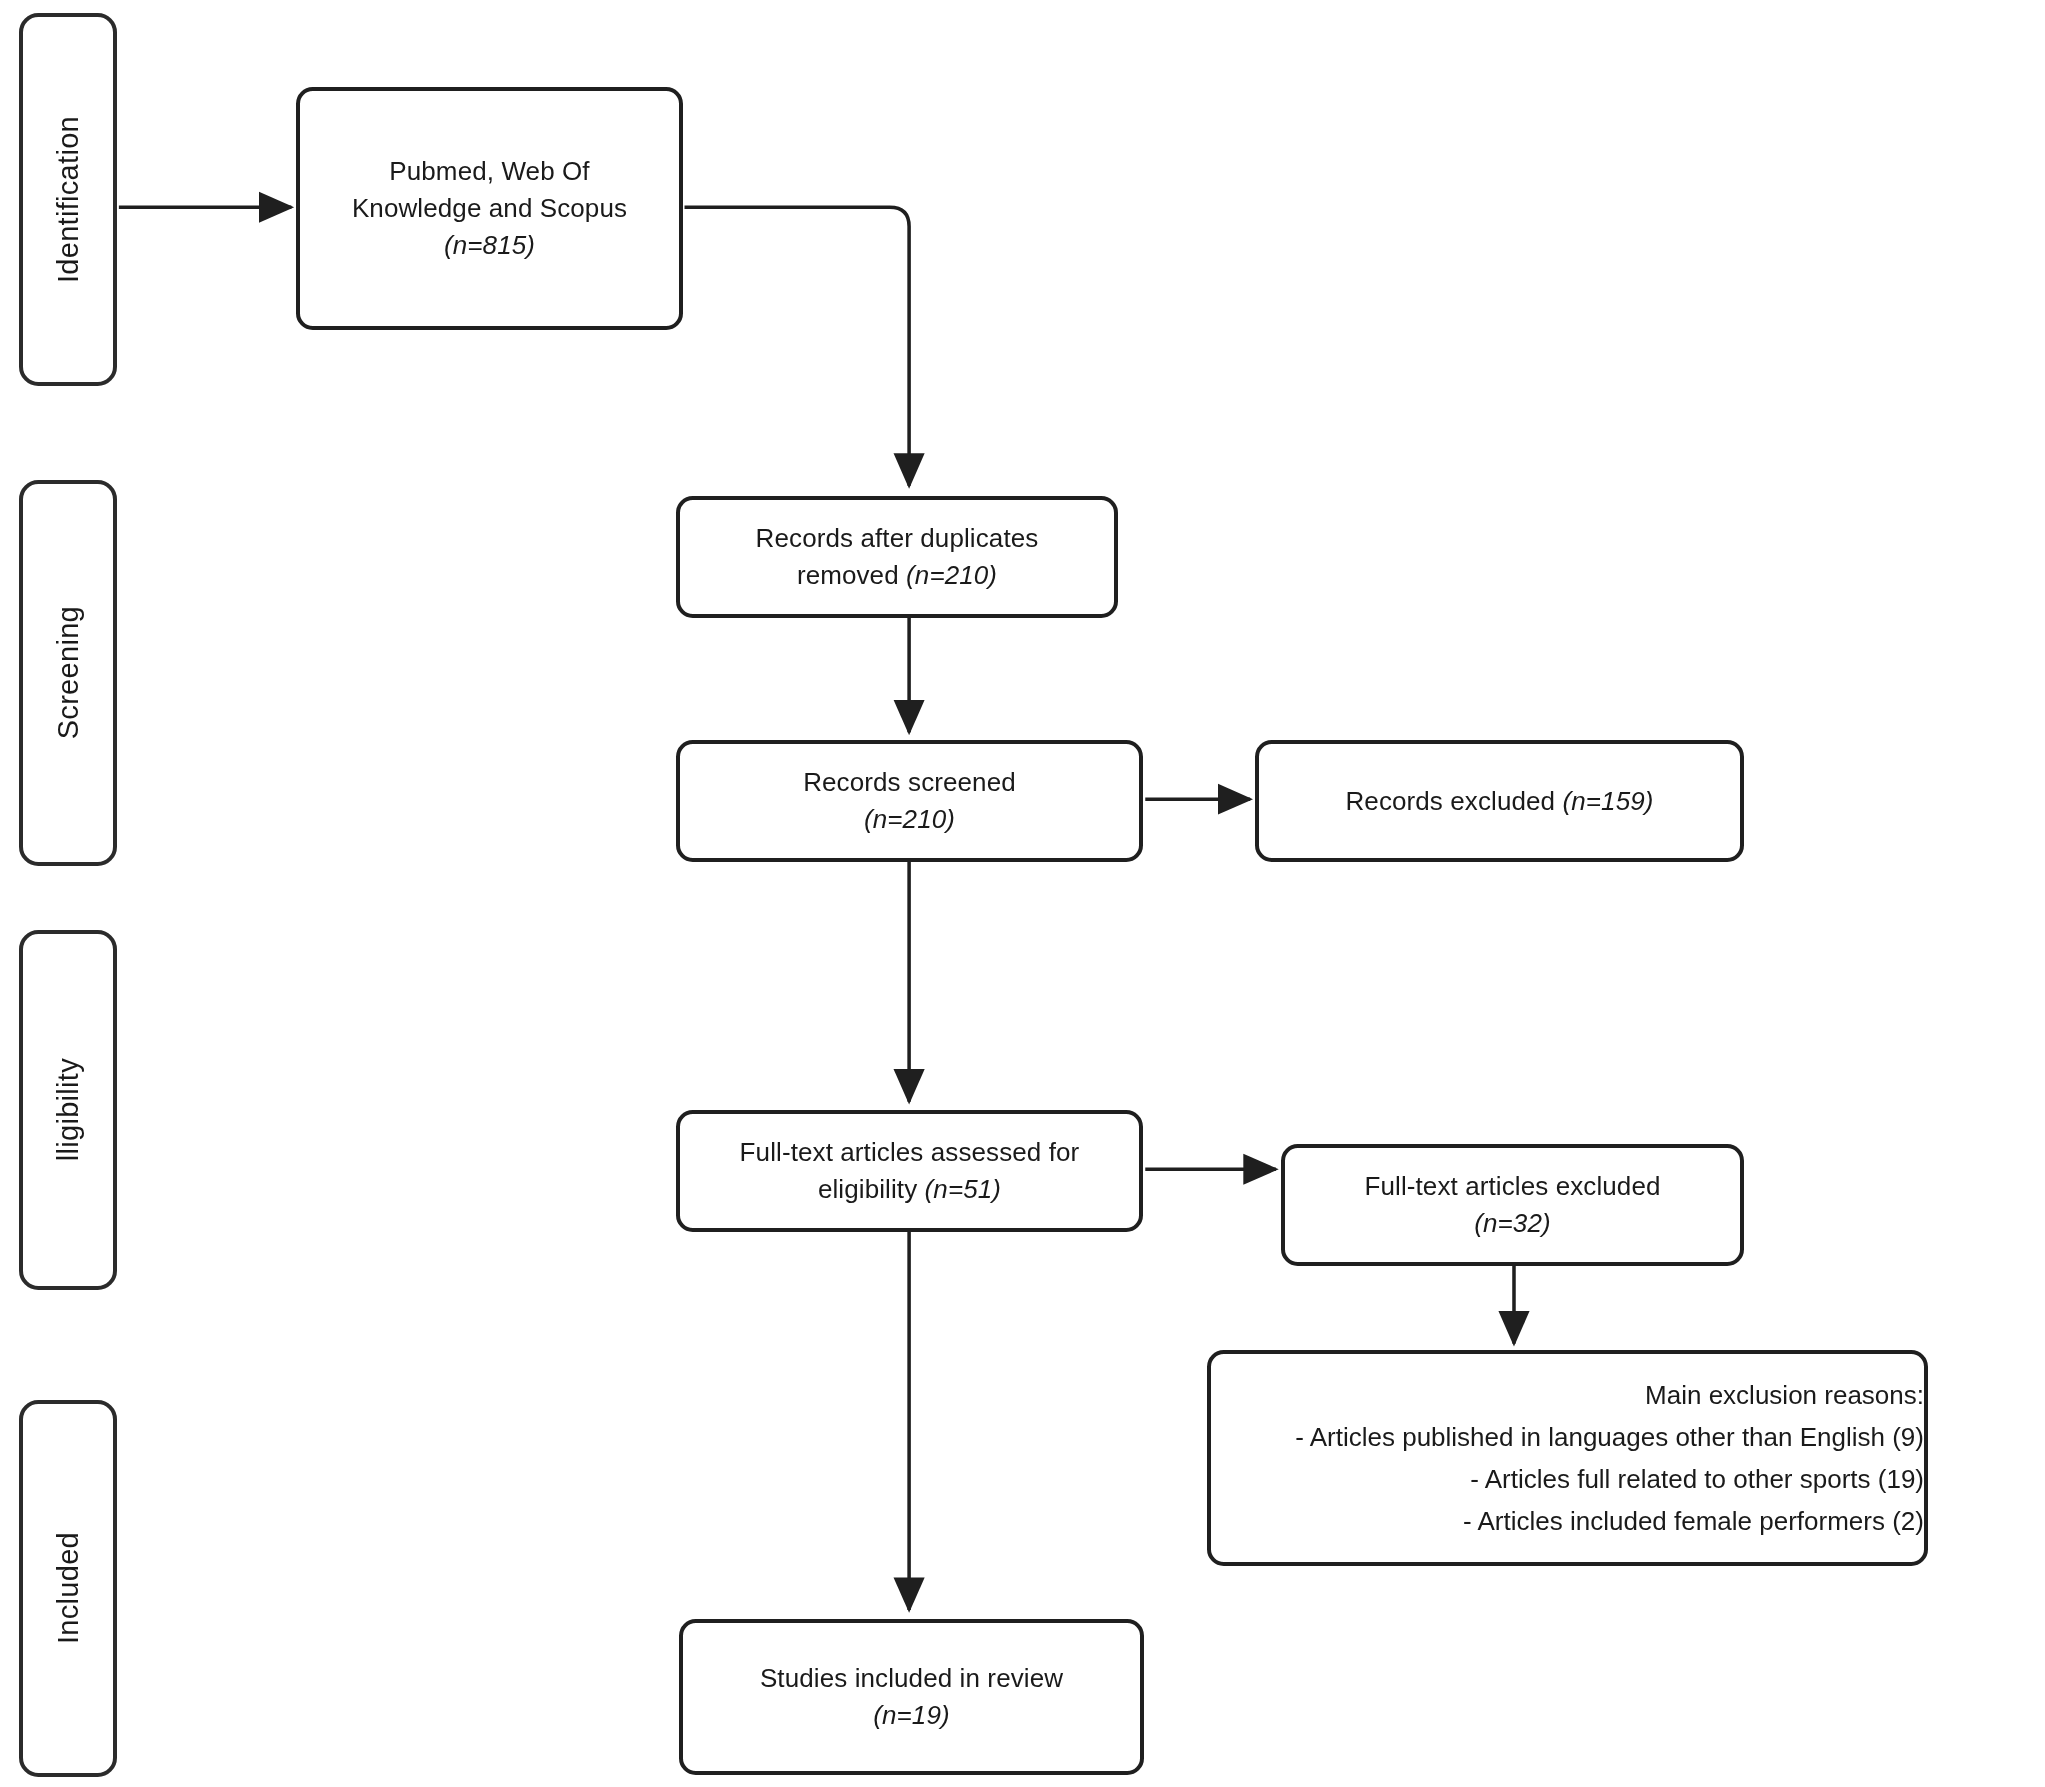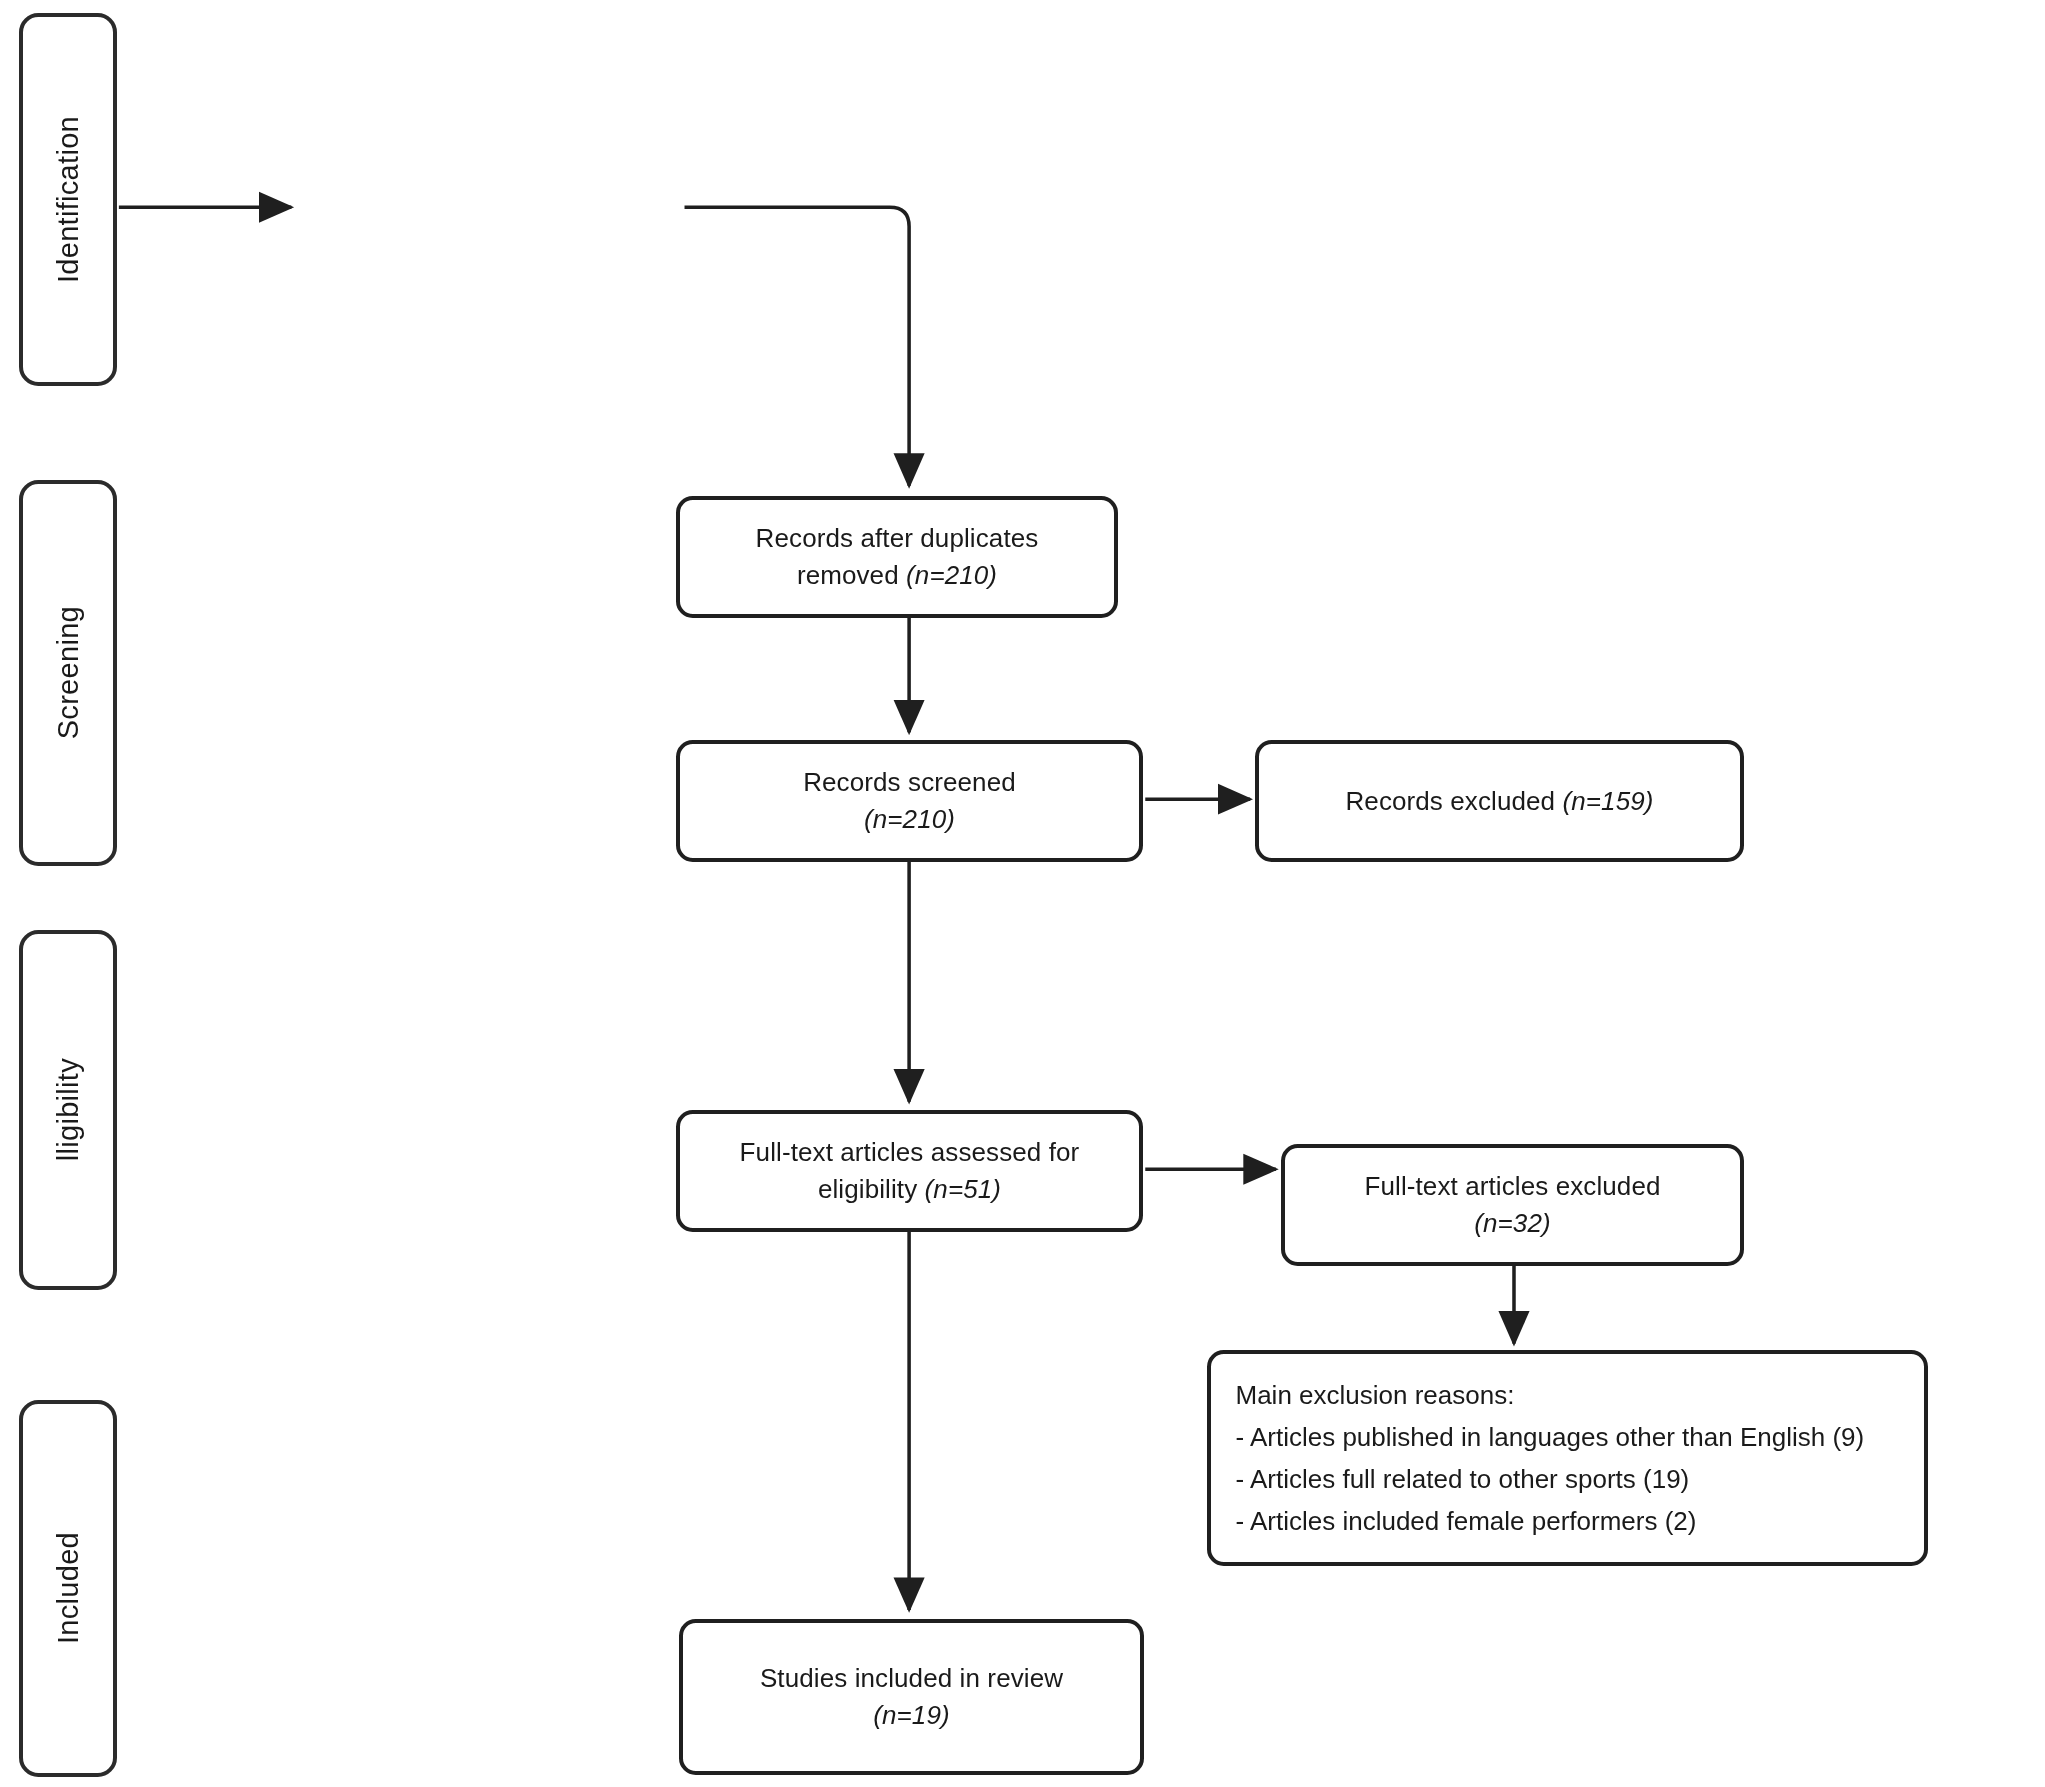--- a/index.html
+++ b/index.html
@@ -69,20 +69,21 @@
     text-align: left;
     width: 100%;
     padding: 0 0 0 24.5px;
   }
   .reasons-list .line {
     display: block;
     font-size: 26px;
     line-height: 1.62;
     color: #1a1a1a;
     white-space: nowrap;
+    text-align: right;
   }
   em.nital {
     font-style: italic;
   }
 </style>
 </head>
 <body>
 
 <div id="canvas">
 
@@ -121,20 +122,25 @@
   </div>
 
   <div class="stage" style="left:19.3px; top:930px; width:98px; height:360px;">
     <span class="vtxt">lligibility</span>
   </div>
 
   <div class="stage" style="left:19.3px; top:1400px; width:98px; height:377px;">
     <span class="vtxt">Included</span>
   </div>
 
+  <div class="node" style="left:296px; top:87px; width:387px; height:243px;">
+    <span class="txt">Pubmed, Web Of
+Knowledge and Scopus
+<em class="nital">(n=815)</em></span>
+  </div>
 
   <div class="node" style="left:676px; top:496px; width:442px; height:122px;">
     <span class="txt">Records after duplicates
 removed <em class="nital">(n=210)</em></span>
   </div>
 
   <div class="node" style="left:676px; top:740px; width:467px; height:122px;">
     <span class="txt">Records screened
 <em class="nital">(n=210)</em></span>
   </div>

